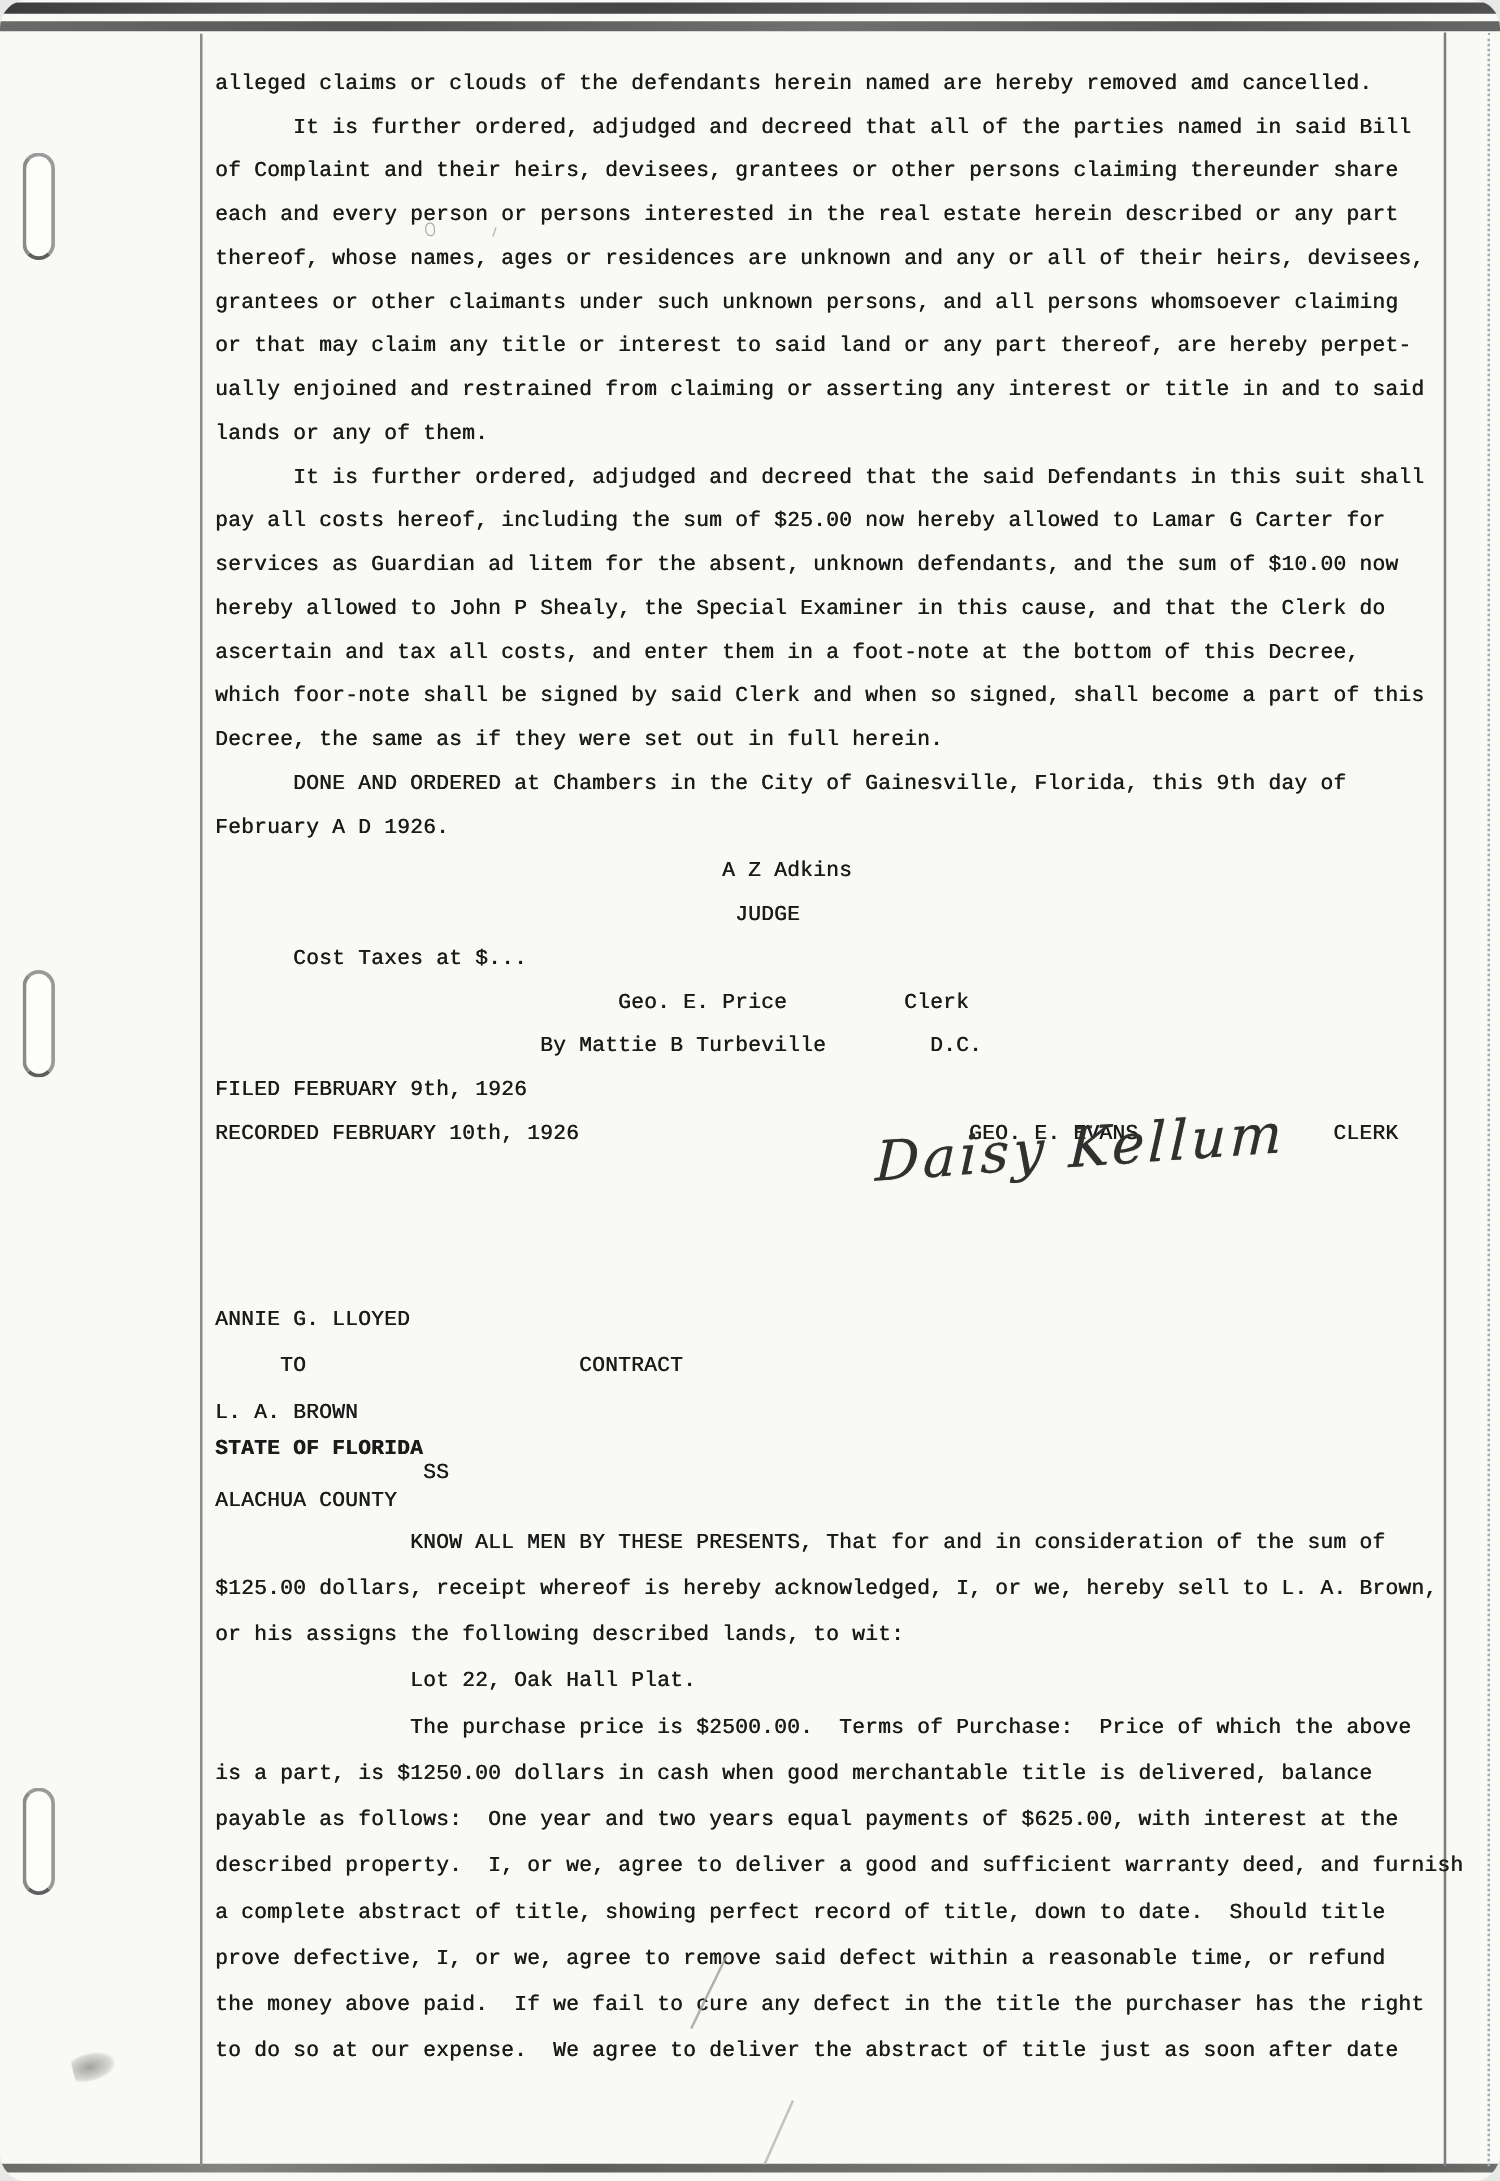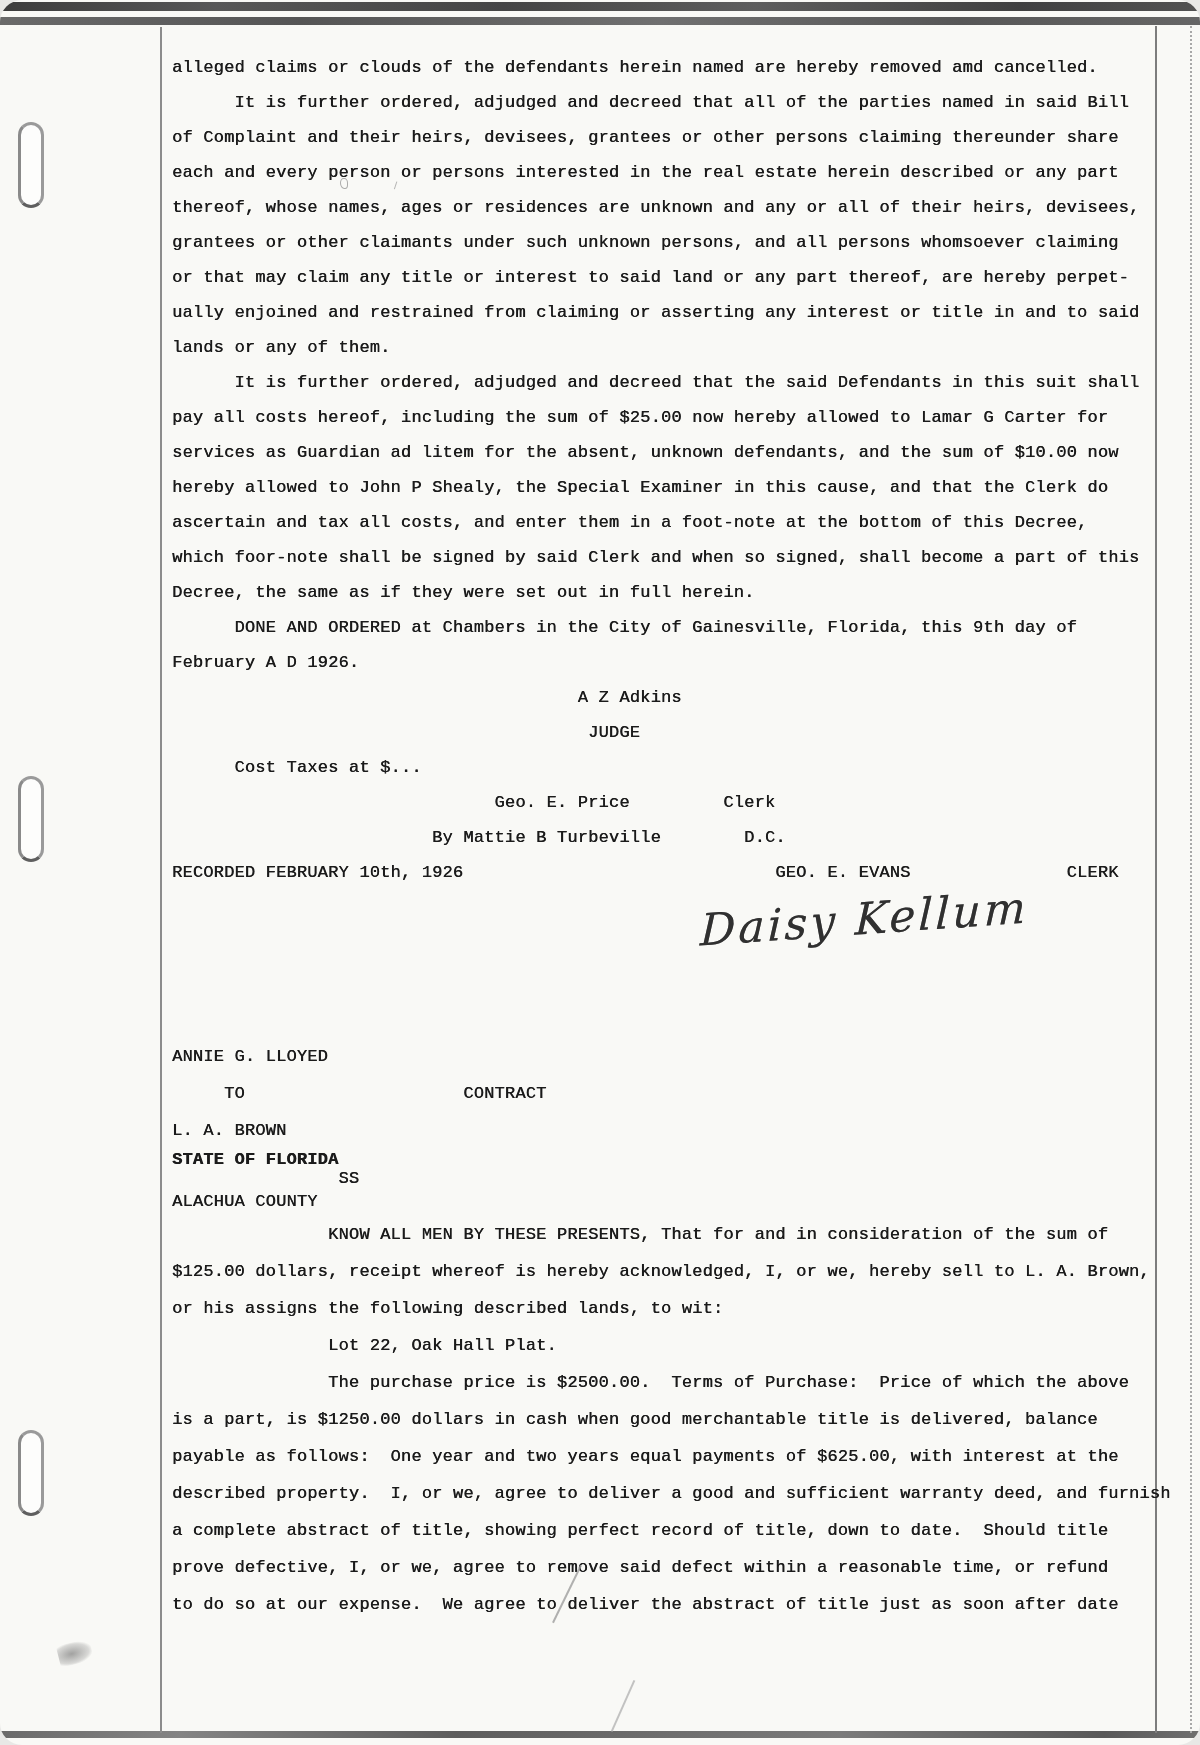--- a/index.html
+++ b/index.html
@@ -94,20 +94,21 @@
       <div class="doc-line">ascertain and tax all costs, and enter them in a foot-note at the bottom of this Decree,</div>
       <div class="doc-line">which foor-note shall be signed by said Clerk and when so signed, shall become a part of this</div>
       <div class="doc-line">Decree, the same as if they were set out in full herein.</div>
       <div class="doc-line">      DONE AND ORDERED at Chambers in the City of Gainesville, Florida, this 9th day of</div>
       <div class="doc-line">February A D 1926.</div>
       <div class="doc-line">                                       A Z Adkins</div>
       <div class="doc-line">                                        JUDGE</div>
       <div class="doc-line">      Cost Taxes at $...</div>
       <div class="doc-line">                               Geo. E. Price         Clerk</div>
       <div class="doc-line">                         By Mattie B Turbeville        D.C.</div>
+      <div class="doc-line">FILED FEBRUARY 9th, 1926</div>
       <div class="doc-line">RECORDED FEBRUARY 10th, 1926                              GEO. E. EVANS               CLERK</div>
     </div>
 
   <div class="signature">Daisy Kellum</div>
 
   <div class="typed contract">
       <div class="doc-line">ANNIE G. LLOYED</div>
       <div class="doc-line">     TO                     CONTRACT</div>
       <div class="doc-line">L. A. BROWN</div>
       <div class="doc-line lh-state">STATE OF FLORIDA</div>
@@ -116,20 +117,21 @@
       <div class="doc-line">               KNOW ALL MEN BY THESE PRESENTS, That for and in consideration of the sum of</div>
       <div class="doc-line">$125.00 dollars, receipt whereof is hereby acknowledged, I, or we, hereby sell to L. A. Brown,</div>
       <div class="doc-line">or his assigns the following described lands, to wit:</div>
       <div class="doc-line">               Lot 22, Oak Hall Plat.</div>
       <div class="doc-line">               The purchase price is $2500.00.  Terms of Purchase:  Price of which the above</div>
       <div class="doc-line">is a part, is $1250.00 dollars in cash when good merchantable title is delivered, balance</div>
       <div class="doc-line">payable as follows:  One year and two years equal payments of $625.00, with interest at the</div>
       <div class="doc-line">described property.  I, or we, agree to deliver a good and sufficient warranty deed, and furnish</div>
       <div class="doc-line">a complete abstract of title, showing perfect record of title, down to date.  Should title</div>
       <div class="doc-line">prove defective, I, or we, agree to remove said defect within a reasonable time, or refund</div>
+      <div class="doc-line">the money above paid.  If we fail to cure any defect in the title the purchaser has the right</div>
       <div class="doc-line">to do so at our expense.  We agree to deliver the abstract of title just as soon after date</div>
     </div>
 
   <div class="slash-1"></div>
   <div class="slash-2"></div>
   <div class="smudge"></div>
   <div class="speck-1"></div>
   <div class="speck-2"></div>
 
 </div>

